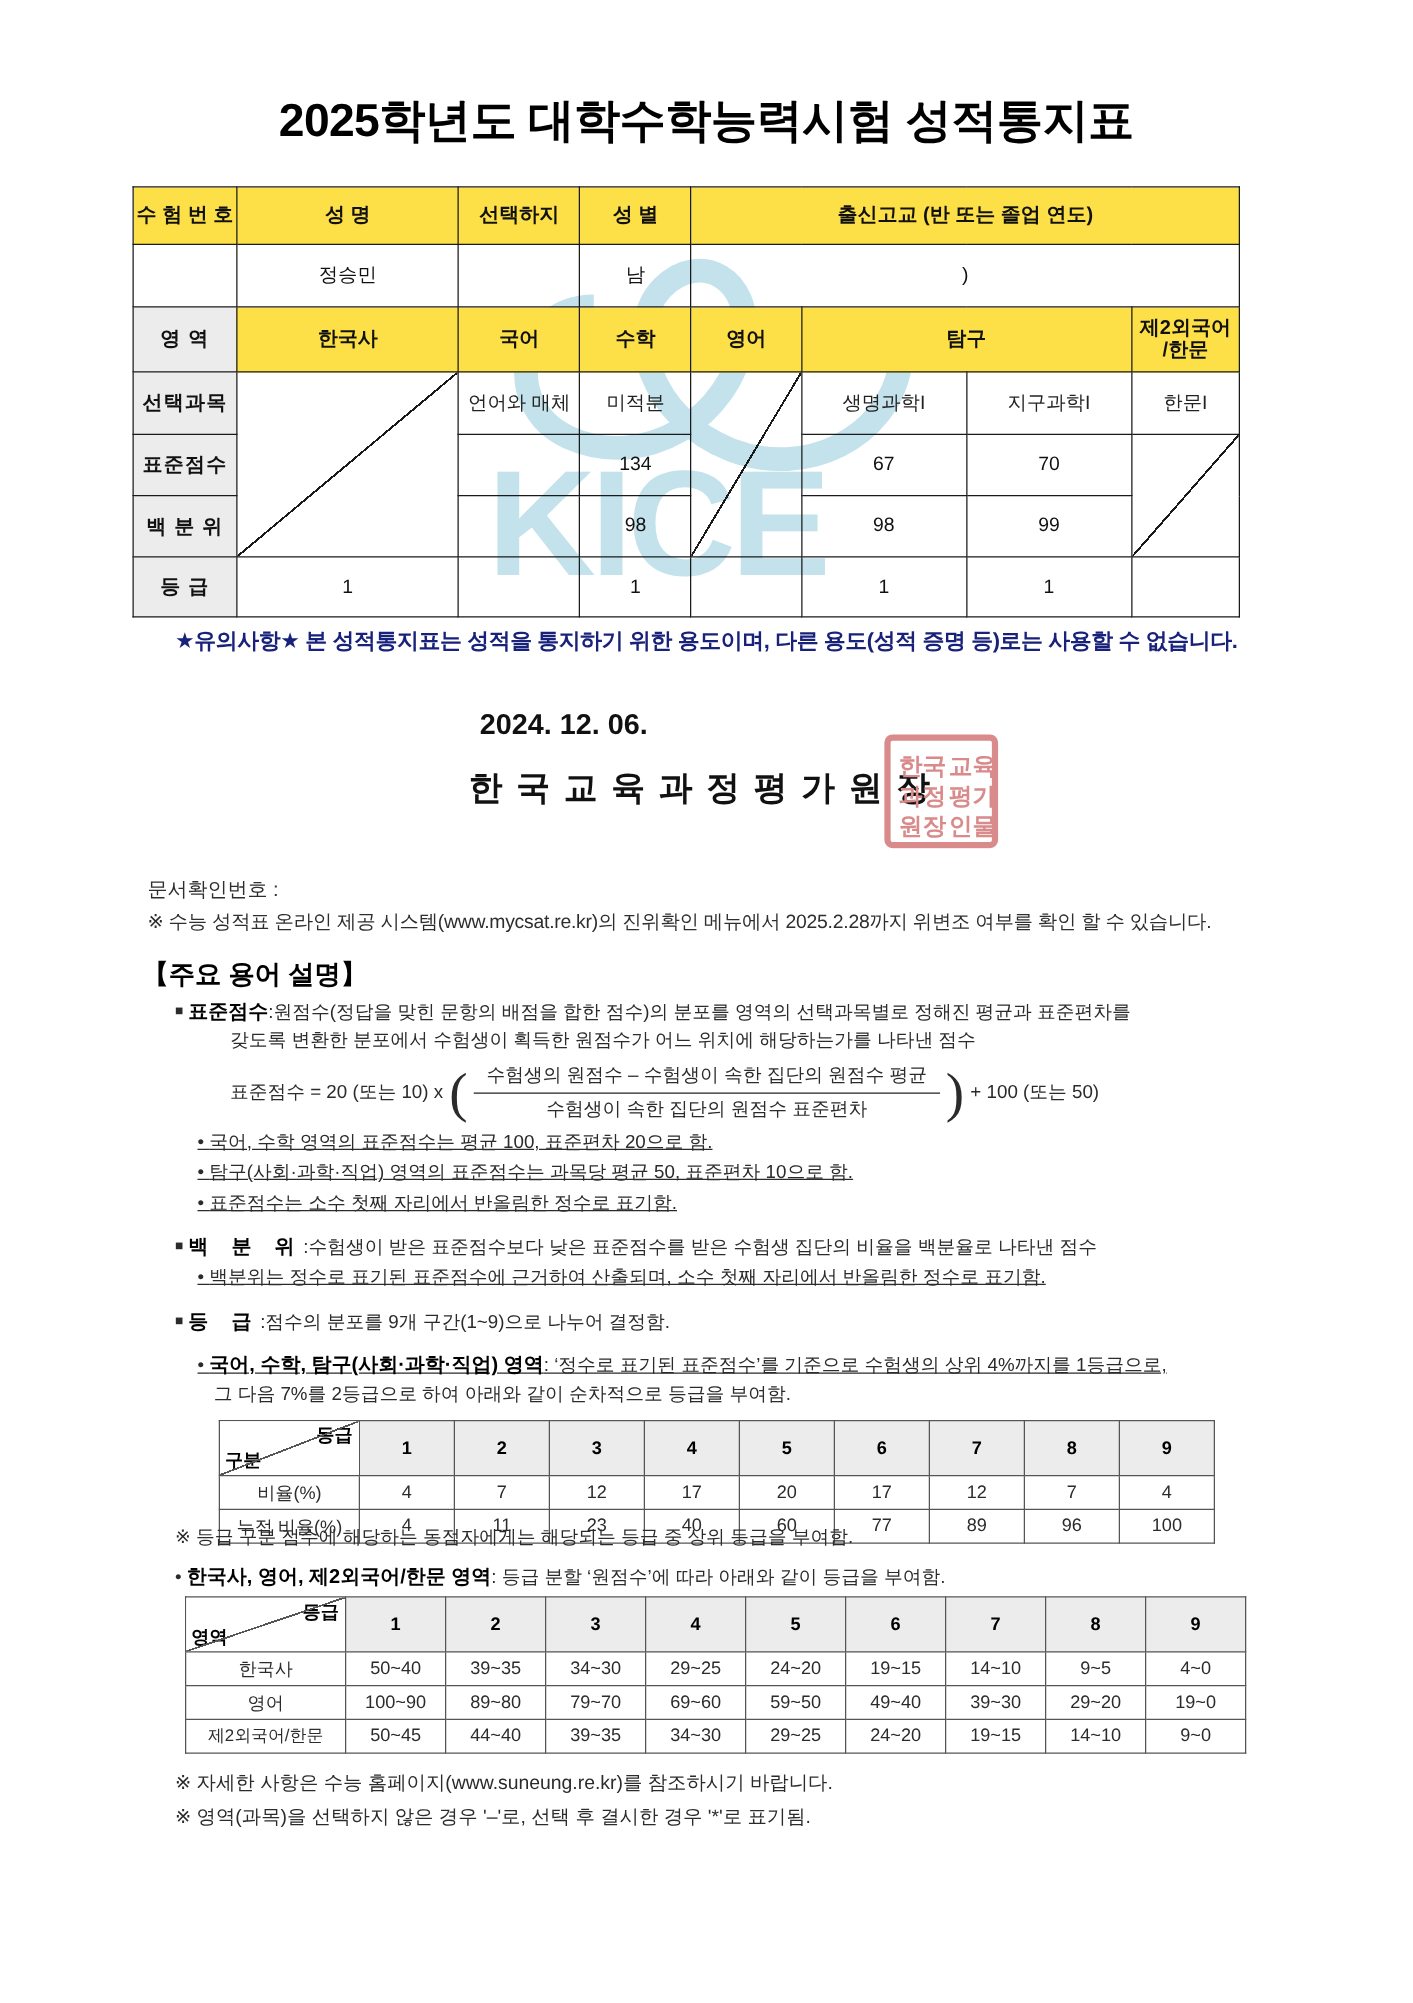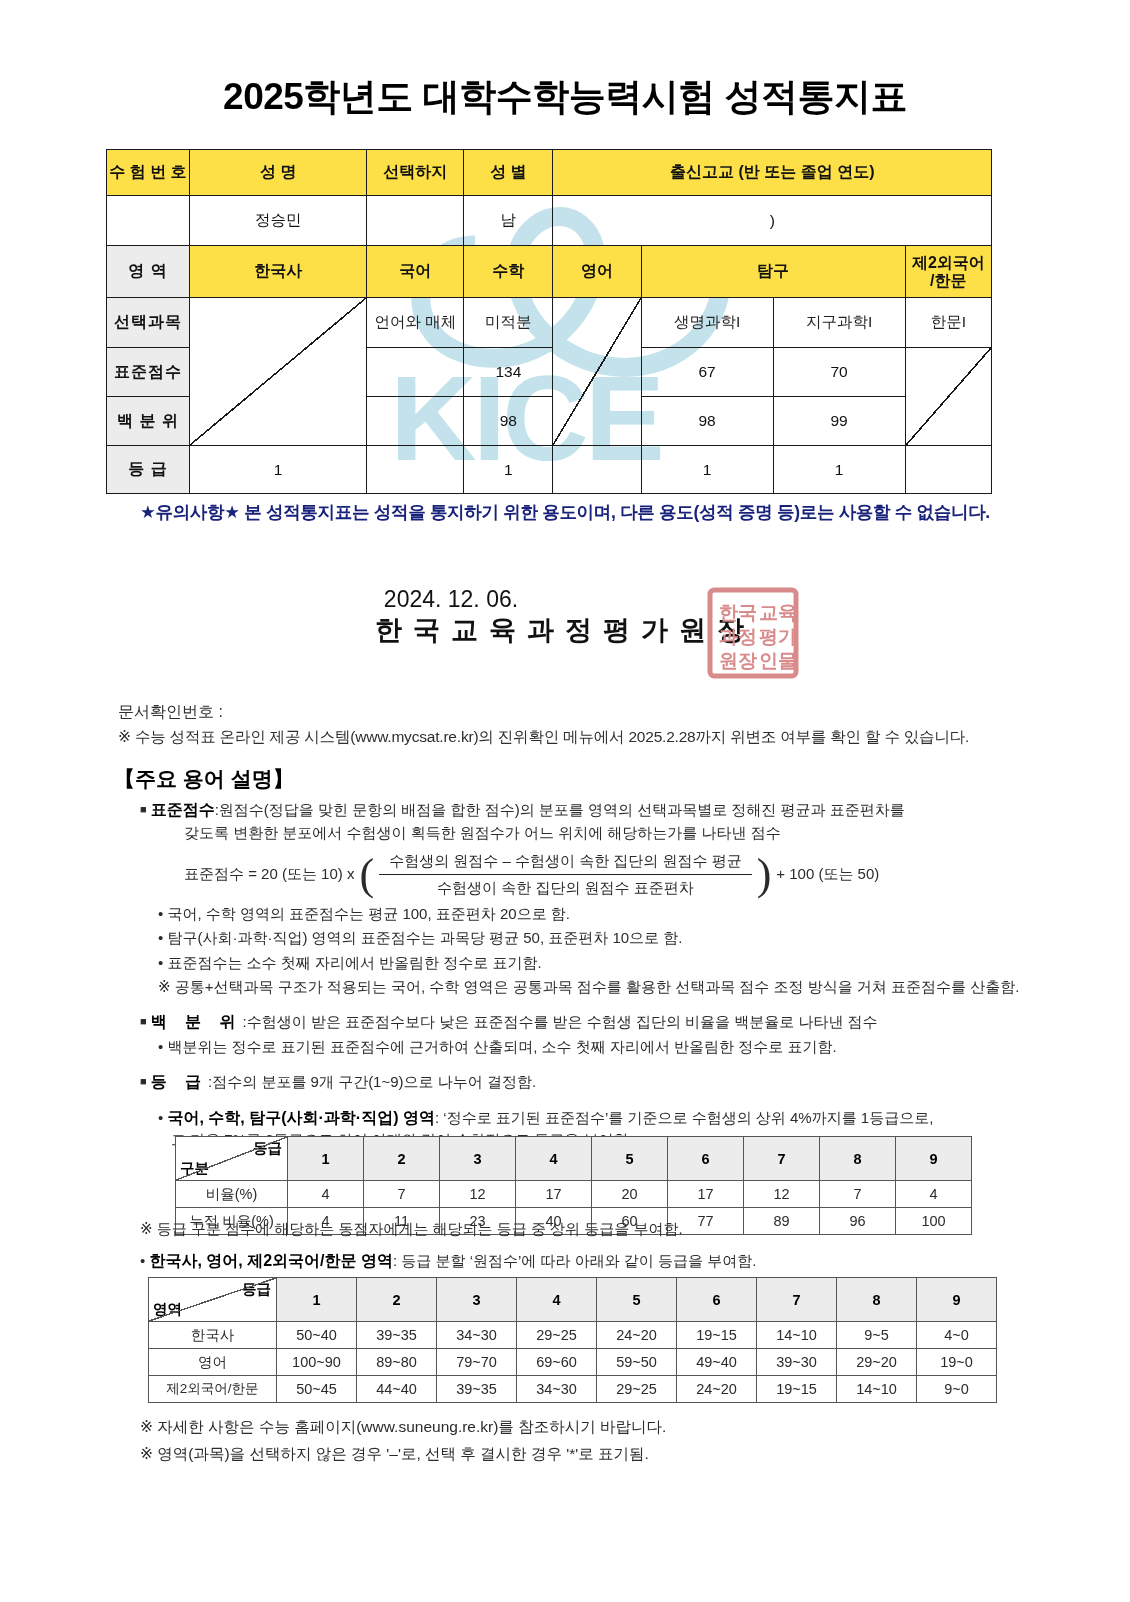--- a/index.html
+++ b/index.html
@@ -105,25 +105,25 @@
     text-align: center;
     font-size: 17.5px;
     font-weight: bold;
     color: #19227a;
     letter-spacing: -0.3px;
   }
 
   
   .date-line {
     position: absolute;
-    top: 586px;
+    top: 566px;
     left: 0; width: 902px;
     text-align: center;
     font-size: 23px;
-    font-weight: normal;
+    font-weight: bold;
     color: #111;
   }
   .signer {
     position: absolute;
     top: 612px;
     left: 0; width: 1130px;
     text-align: center;
     font-size: 27px;
     font-weight: bold;
     letter-spacing: 11px;
@@ -166,21 +166,21 @@
     top: 795px;
     left: 140px;
     width: 890px;
     font-size: 15px;
     color: #2b2b2b;
     line-height: 1.48;
   }
   .b-head { font-weight: bold; font-size: 16px; color:#000; }
   .sq { font-size: 11px; vertical-align: 2px; margin-right: 4px; }
   .li-sq { margin-top: 3px; text-indent: -18px; padding-left: 18px; }
-  .li-dot { margin-left: 18px; text-indent: -13px; padding-left: 13px; margin-top: 2px; }
+  .li-dot { margin-left: 18px; text-indent: -13px; padding-left: 13px; margin-top: 2px; text-decoration: underline; }
   .li-ast { margin-left: 18px; text-indent: -17px; padding-left: 17px; margin-top: 2px; }
   .indent2 { margin-left: 44px; }
 
   
   .formula {
     display: flex;
     align-items: center;
     justify-content: flex-start;
     margin: 6px 0 4px 44px;
     font-size: 15px;
@@ -365,21 +365,20 @@
       <span class="num" style="display:block">수험생의 원점수 – 수험생이 속한 집단의 원점수 평균</span>
       <span class="den" style="display:block">수험생이 속한 집단의 원점수 표준편차</span>
     </span>
     <span class="paren">)</span>
     <span>+ 100 (또는 50)</span>
   </div>
 
   <div class="li-dot"><span>• </span><span>국어, 수학 영역의 표준점수는 평균 100, 표준편차 20으로 함.</span></div>
   <div class="li-dot"><span>• </span><span>탐구(사회·과학·직업) 영역의 표준점수는 과목당 평균 50, 표준편차 10으로 함.</span></div>
   <div class="li-dot"><span>• </span><span>표준점수는 소수 첫째 자리에서 반올림한 정수로 표기함.</span></div>
-  <div class="li-ast">※ 공통+선택과목 구조가 적용되는 국어, 수학 영역은 공통과목 점수를 활용한 선택과목 점수 조정 방식을 거쳐 표준점수를 산출함.</div>
 
   <div class="li-sq" style="margin-top:12px">
     <span class="sq">■</span><span class="b-head spaced">백 분 위</span><span>:</span><span>수험생이 받은 표준점수보다 낮은 표준점수를 받은 수험생 집단의 비율을 백분율로 나타낸 점수</span>
   </div>
   <div class="li-dot"><span>• </span><span>백분위는 정수로 표기된 표준점수에 근거하여 산출되며, 소수 첫째 자리에서 반올림한 정수로 표기함.</span></div>
 
   <div class="li-sq" style="margin-top:12px">
     <span class="sq">■</span><span class="b-head spaced">등     급</span><span>:</span><span>점수의 분포를 9개 구간(1~9)으로 나누어 결정함.</span>
   </div>
 

